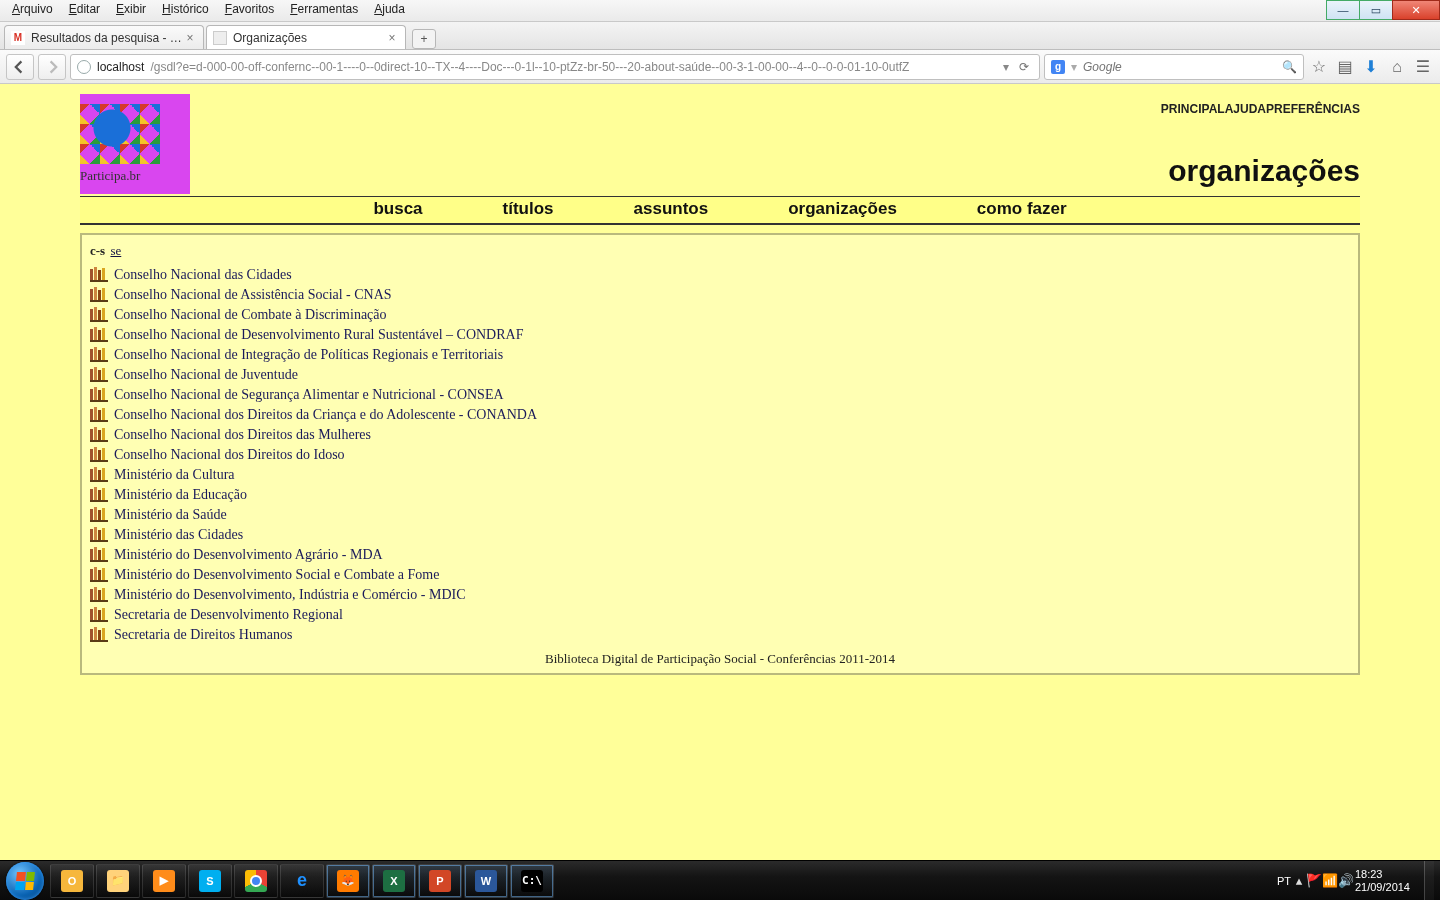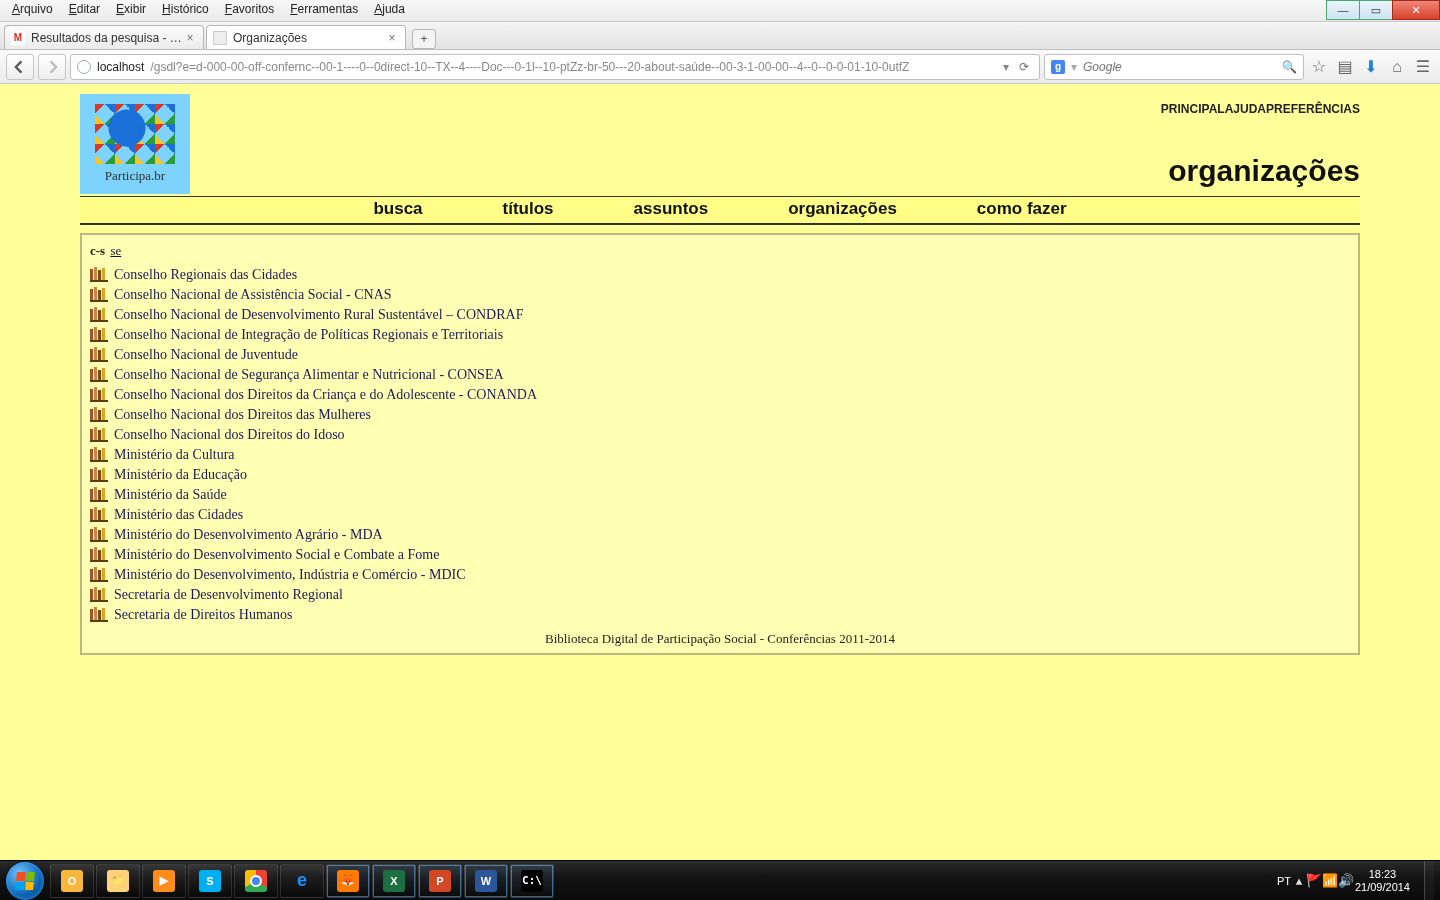--- a/index.html
+++ b/index.html
@@ -37,21 +37,21 @@
   .searchbar input { border:none; outline:none; flex:1; font-style:italic; color:#1d4ed8; font-size:12px; background:transparent; }
   .searchbar .mag { color:#777; }
   .tool-icon { width:22px; height:22px; display:flex; align-items:center; justify-content:center; color:#666; cursor:pointer; font-size:16px; }
   .tool-icon.dl { color:#1e7fd6; }
 
   
   .viewport { height: 776px; overflow:auto; background:#ffff99; }
   .page { width: 1440px; background:#ffff99; }
 
   .header-row { display:flex; justify-content:space-between; align-items:flex-start; padding: 10px 80px 0 80px; }
-  .logo-box { width:110px; height:100px; background:#7dd3fc; display:flex; flex-direction:column; align-items:center; justify-content:center; font-family: Georgia, serif; }
+  .logo-box { width:110px; height:100px; background:#d946ef; display:flex; flex-direction:column; justify-content:center; font-family: Georgia, serif; }
   .logo-art { width:80px; height:60px; background:
       radial-gradient(circle at 40% 40%, #1a6fd8 0 18px, transparent 19px),
       linear-gradient(45deg,#f4c428 25%, transparent 25%),
       linear-gradient(-45deg,#2a9d3a 25%, transparent 25%),
       linear-gradient(135deg,#d63a2a 25%, transparent 25%),
       linear-gradient(-135deg,#1a6fd8 25%, transparent 25%);
       background-size: 100% 100%, 20px 20px,20px 20px,20px 20px,20px 20px;
   }
   .logo-text { font-size:13px; color:#333; margin-top:4px; font-weight:normal; }
 
@@ -86,21 +86,21 @@
   .start-orb .flag div:nth-child(1){background:#f25022;}
   .start-orb .flag div:nth-child(2){background:#7fba00;}
   .start-orb .flag div:nth-child(3){background:#00a4ef;}
   .start-orb .flag div:nth-child(4){background:#ffb900;}
   .task-icons { display:flex; gap:2px; }
   .tbtn { width:44px; height:34px; border:1px solid rgba(255,255,255,0.12); border-radius:2px; background: linear-gradient(rgba(255,255,255,0.08), rgba(0,0,0,0.1)); display:flex; align-items:center; justify-content:center; font-size:18px; cursor:pointer; }
   .tbtn.running { box-shadow: inset 0 0 0 1px rgba(120,190,255,0.5); background: linear-gradient(rgba(120,190,255,0.15), rgba(0,0,0,0.1)); }
   .spacer { flex:1; }
   .tray { display:flex; align-items:center; padding:0 8px; }
   .tray .lang { font-size:11px; color:#fff; }
-  .tray .clock { text-align:center; line-height:13px; font-size:11px; color:#fff; }
+  .tray .clock { text-align:left; line-height:13px; font-size:11px; color:#fff; }
   .tray-icon { width:16px; height:16px; display:flex; align-items:center; justify-content:center; font-size:13px; color:#ddd; }
   .showdesk { width:10px; height:40px; border-left:1px solid rgba(255,255,255,0.2); margin-left:6px; background: rgba(255,255,255,0.04); }
 
   
   .ico-outlook{background:#f6b73c;}
   .ico-explorer{background:#ffd27a;}
   .ico-wmp{background:#ff8c1a;}
   .ico-skype{background:#00aff0;}
   .ico-chrome{background:conic-gradient(#ea4335 0 120deg,#34a853 120deg 240deg,#fbbc05 240deg 360deg); border-radius:50%; position:relative;}
   .ico-chrome::after{content:""; position:absolute; inset:5px; background:#4285f4; border:2px solid #fff; border-radius:50%;}
@@ -207,30 +207,39 @@
         <span class="link">se</span>
       </div>
       <ul class="org-list" id="org-list">
           <li>
             <span class="shelf-icon">
               <i></i>
               <i></i>
               <i></i>
               <i></i>
             </span>
-            <a>Conselho Regionais das Cidades</a>
+            <a>Conselho Nacional das Cidades</a>
           </li>
           <li>
             <span class="shelf-icon">
               <i></i>
               <i></i>
               <i></i>
               <i></i>
             </span>
             <a>Conselho Nacional de Assistência Social - CNAS</a>
+          </li>
+          <li>
+            <span class="shelf-icon">
+              <i></i>
+              <i></i>
+              <i></i>
+              <i></i>
+            </span>
+            <a>Conselho Nacional de Combate à Discriminação</a>
           </li>
           <li>
             <span class="shelf-icon">
               <i></i>
               <i></i>
               <i></i>
               <i></i>
             </span>
             <a>Conselho Nacional de Desenvolvimento Rural Sustentável – CONDRAF</a>
           </li>

